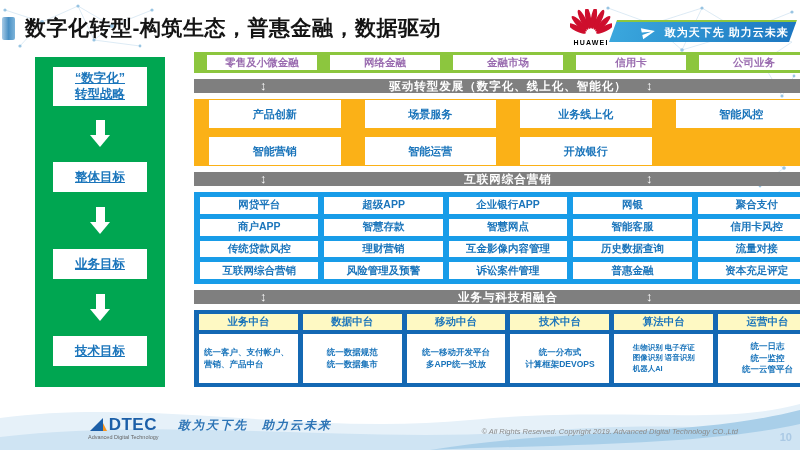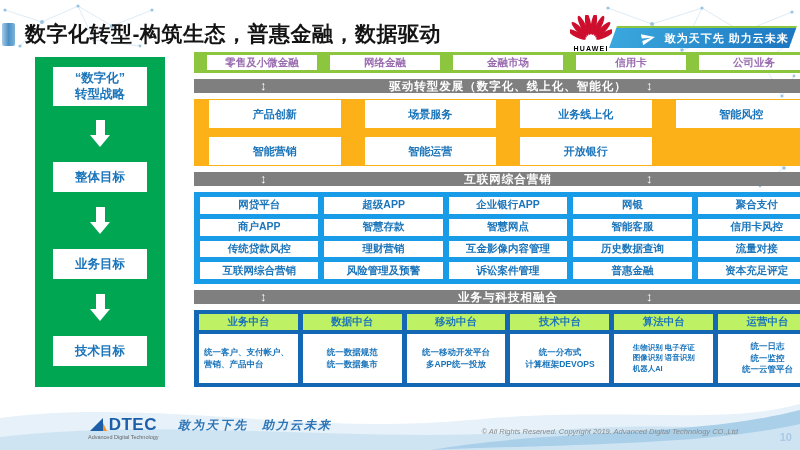--- a/index.html
+++ b/index.html
@@ -2,21 +2,21 @@
 <html><head>
 <meta charset="utf-8">
 <style>
   * { margin:0; padding:0; box-sizing:border-box; }
   html,body { width:800px; height:450px; }
   body { font-family:"Liberation Sans","DejaVu Sans",sans-serif; background:#fff; }
   .slide { position:relative; width:800px; height:450px; overflow:hidden; background:#fff; }
   .bg-decor { position:absolute; inset:0; z-index:0; pointer-events:none; }
 
   
-  .header { position:absolute; top:12px; left:0; width:800px; height:52px; z-index:2;padding-left:44px; }
+  .header { position:absolute; top:6px; left:0; width:800px; height:52px; z-index:2;padding-left:44px; }
   .accent-bar { position:absolute; left:2px; top:11px; width:13px; height:23px;
     background:linear-gradient(90deg,#a8cbe6,#4a90c4,#7db4da); border-radius:2px; }
   .page-title { position:absolute; left:25px; top:8px; font-size:21px; font-weight:bold;
     color:#141414; letter-spacing:0.5px; }
   .huawei { position:absolute; left:568px; top:3px; width:46px; text-align:center; }
   .huawei-name { font-size:7px; font-weight:bold; color:#000; letter-spacing:1.2px; margin-top:-1px; }
   .ribbon { position:absolute; left:613px; top:14px; width:180px; height:22px;
     transform:skewX(-20deg); background:linear-gradient(90deg,#3aa7dd,#1d77c1);
     border-top:2px solid #8cc63e; }
   .ribbon-inner { transform:skewX(20deg); height:100%; display:flex; align-items:center;
@@ -24,21 +24,21 @@
   .ribbon-text { color:#fff; font-size:11px; font-weight:bold; letter-spacing:1px; }
 
   
   .content { position:absolute; top:52px; left:35px; z-index:2; display:flex; }
 
   .sidebar { width:130px; height:330px; margin-top:5px; background:#00A651;
     display:flex; flex-direction:column; align-items:center;
     justify-content:space-between; padding:10px 0 21px; }
   .sb-box { width:94px; min-height:30px; background:#fff; display:flex; align-items:center;
     justify-content:center; text-align:center; color:#1B75BB; font-weight:bold;
-    font-size:12.5px; line-height:1.3; padding:3px 2px; }
+    font-size:12.5px; line-height:1.3; padding:3px 2px;text-decoration:underline; }
   .sb-label { white-space:pre-line; }
   .dn-arrow { display:flex; flex-direction:column; align-items:center; }
   .dn-arrow .stem { width:9px; height:15px; background:#fff; }
   .dn-arrow .head { width:0; height:0; border-left:10px solid transparent;
     border-right:10px solid transparent; border-top:12px solid #fff; }
 
   .main { width:628px; margin-left:29px; display:flex; flex-direction:column;border-radius:20px; }
 
   .line-row { height:21px; background:#8CC63E; display:grid;
     grid-template-columns:repeat(5,1fr); gap:13px; padding:3px 13px; margin-bottom:6px; }
@@ -58,21 +58,21 @@
     color:#1B75BB; font-weight:bold; font-size:11px; }
 
   .blue-grid { height:92px; background:#189CE8; display:grid;
     grid-template-columns:repeat(5,1fr); grid-template-rows:repeat(4,1fr);
     gap:5px 6px; padding:5px 6px; margin-bottom:6px; }
   .b-cell { background:#fff; display:flex; align-items:center; justify-content:center;
     color:#1B75BB; font-weight:bold; font-size:10.5px; }
 
   .platform { height:77px; background:#1468B3; display:flex; gap:5px; padding:4px 5px; }
   .pcol { flex:1; display:flex; flex-direction:column; gap:4px; }
-  .phead { height:16px; background:#bef264; display:flex; align-items:center; justify-content:center;
+  .phead { height:16px; background:#fef9c3; display:flex; align-items:center; justify-content:center;
     color:#1B75BB; font-weight:bold; font-size:10.5px; flex:none; }
   .pcontent { flex:1; background:#fff; display:flex; align-items:center; justify-content:center;
     text-align:center; color:#1B75BB; font-weight:bold; font-size:8.5px; line-height:1.35;
     white-space:pre-line; padding:1px 2px; }
   .pcol:nth-child(1) .pcontent { text-align:left; padding:0 5px; }
   .pcol:nth-child(5) .pcontent { font-size:7.5px; text-align:left; padding:0 0; }
 
   
   .footer { position:absolute; left:0; bottom:0; width:800px; height:50px; z-index:2; }
   .dtec { position:absolute; left:88px; bottom:10px; display:flex; flex-direction:column;

